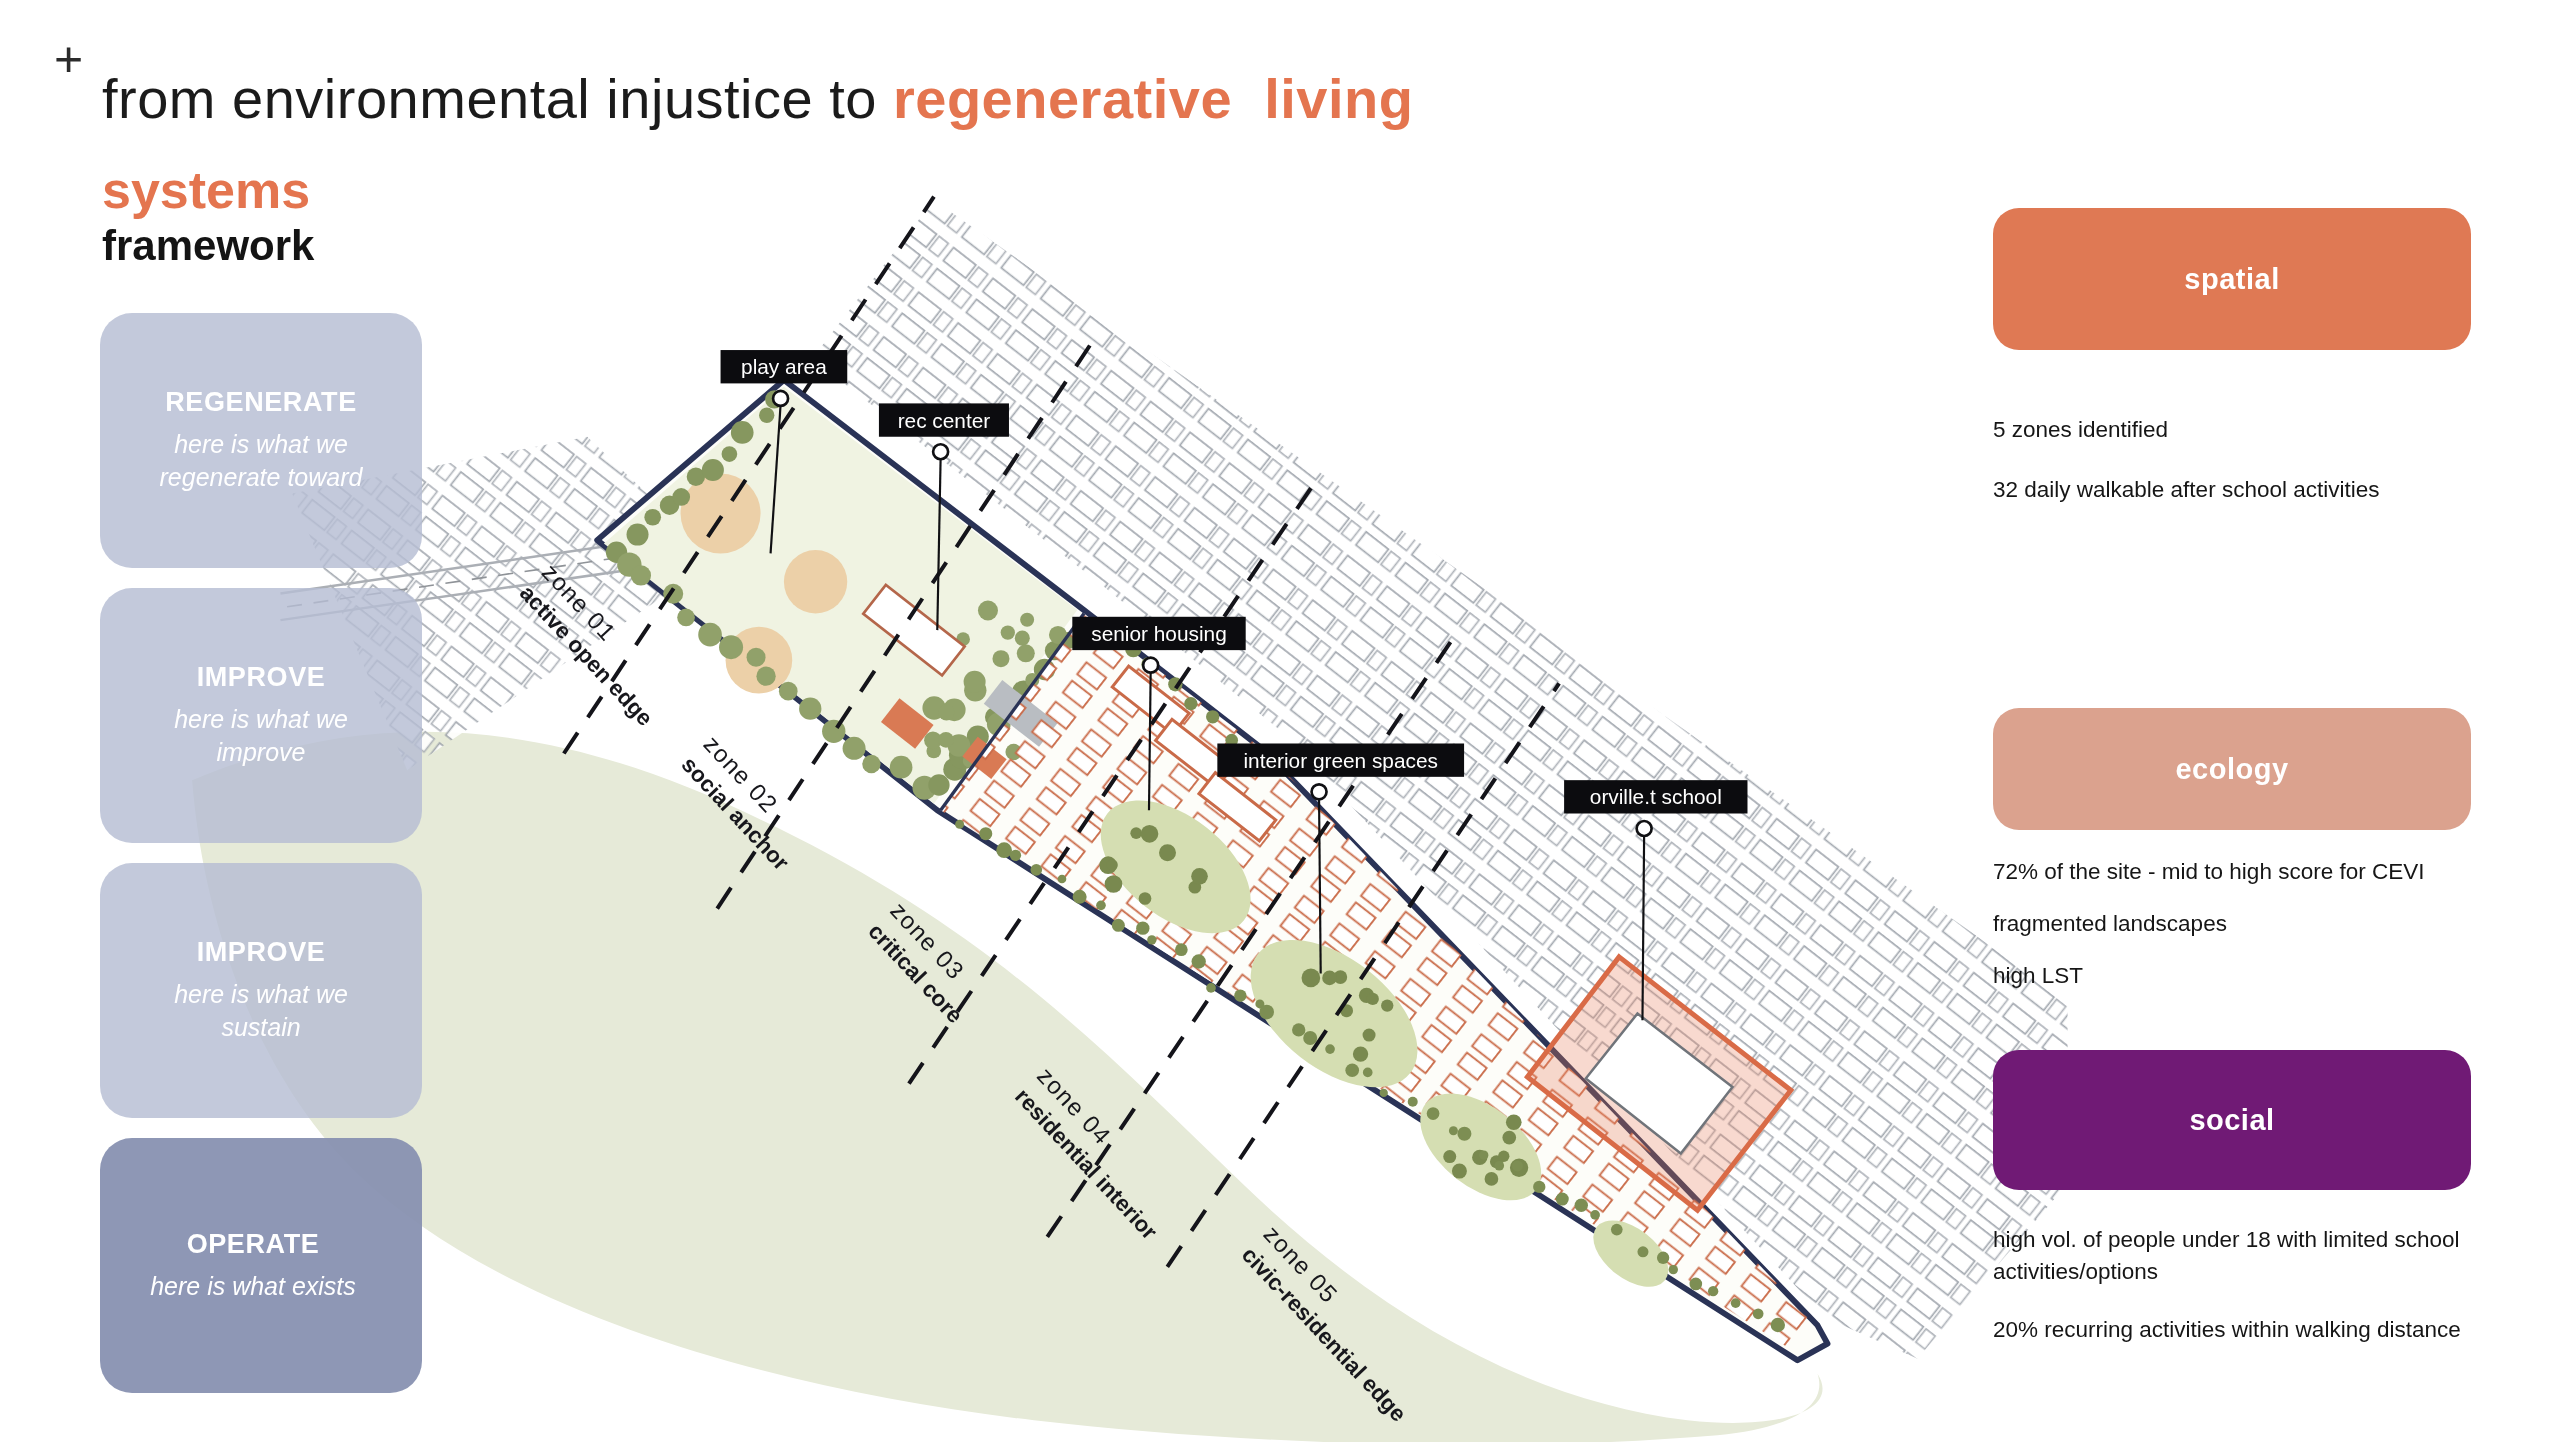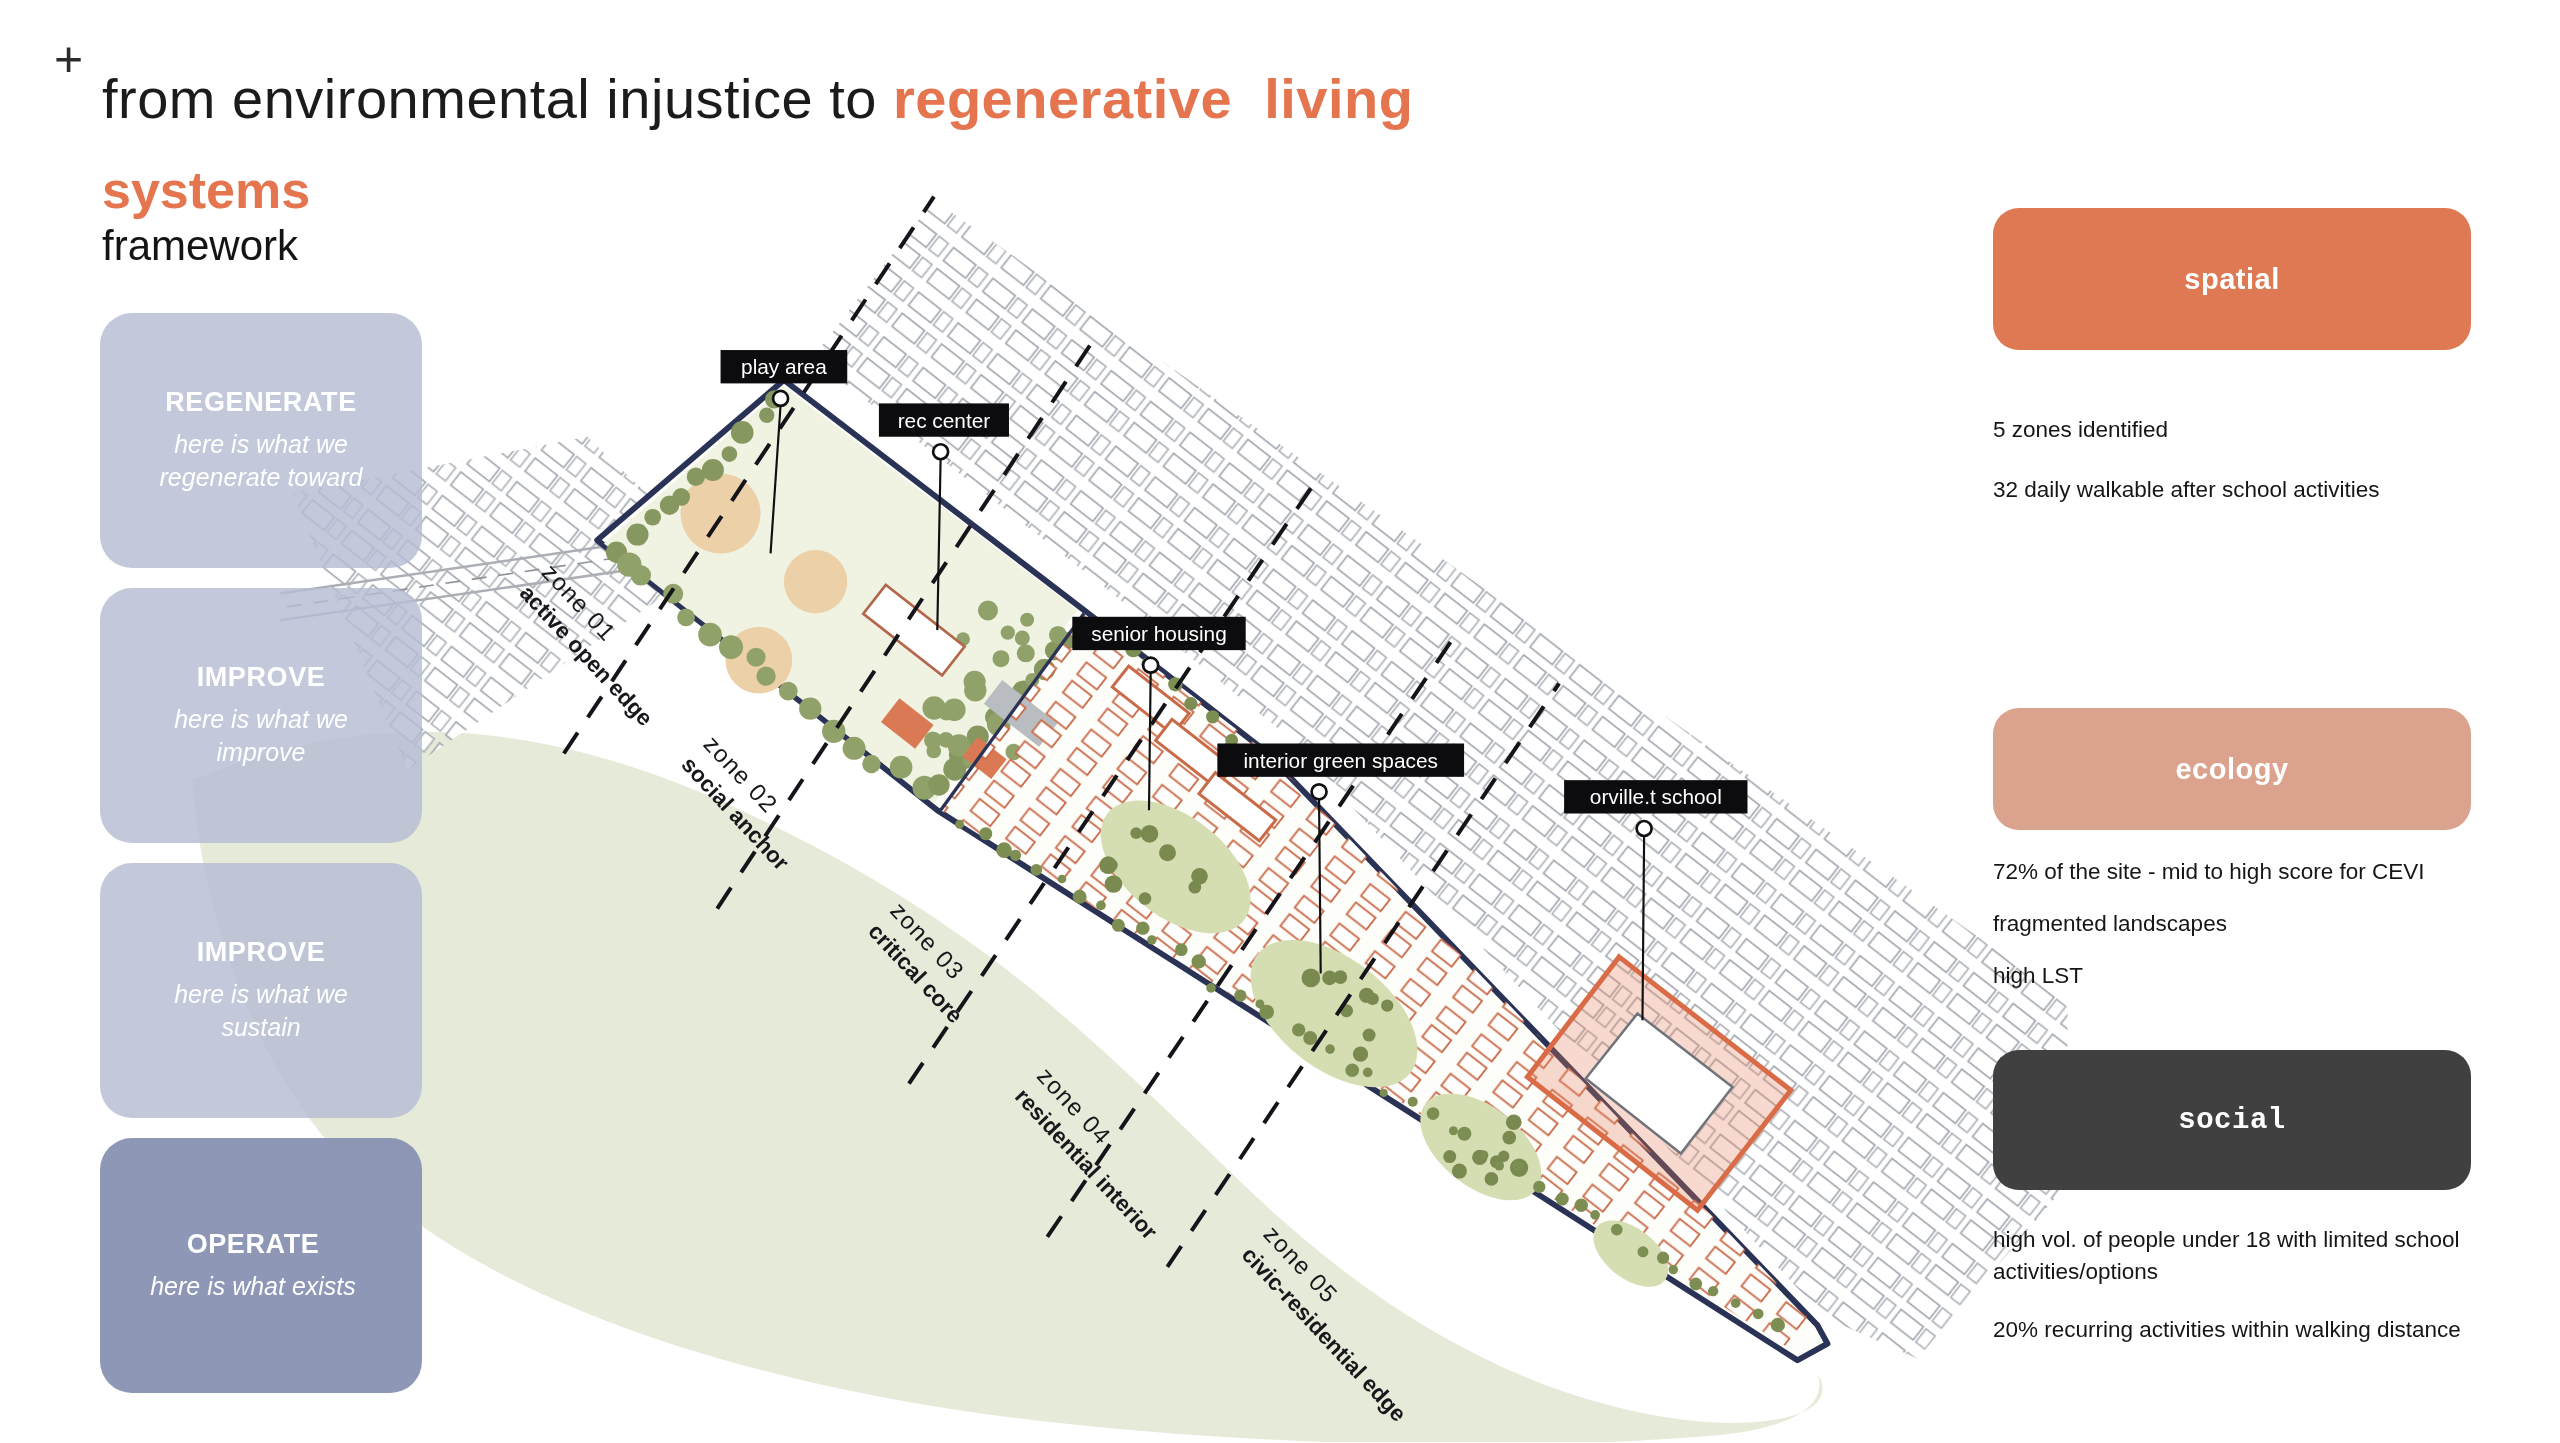--- a/index.html
+++ b/index.html
@@ -5,21 +5,21 @@
   html,body{margin:0;padding:0;background:#ffffff;font-family:"Liberation Sans",sans-serif;}
   .stage{position:relative;width:2560px;height:1443px;background:#ffffff;overflow:hidden;}
 
   
   .plus{position:absolute;left:54px;top:30px;font-size:50px;font-weight:300;color:#2b2b2b;}
   .title-line1{position:absolute;left:102px;top:66px;font-size:56px;letter-spacing:.5px;}
   .t-black{color:#1b1b1b;font-weight:400;}
   .t-coral{color:#e4754f;font-weight:700;white-space:pre-wrap;}
   .title-line1 .t-coral{margin-left:16px;}
   .title-systems{position:absolute;left:102px;top:160px;font-size:52px;font-weight:700;color:#e4754f;}
-  .title-framework{position:absolute;left:102px;top:222px;font-size:42px;font-weight:400;color:#141414;}
+  .title-framework{position:absolute;left:102px;top:222px;font-size:42px;font-weight:700;color:#141414;}
 
   
   .cards{position:absolute;left:100px;top:313px;width:322px;display:flex;flex-direction:column;gap:20px;z-index:5;}
   .card{height:255px;border-radius:32px;background:rgba(182,189,211,.82);color:#ffffff;
         display:flex;flex-direction:column;align-items:center;justify-content:center;
         text-align:center;padding:20px 32px;box-sizing:border-box;}
   .card.dark{background:rgba(136,145,177,.95);padding-left:16px;}
   .card-title{font-size:27px;font-weight:700;letter-spacing:.6px;margin-bottom:10px;}
   .card-desc{font-size:25px;font-style:italic;line-height:1.32;}
 
@@ -39,21 +39,21 @@
   .panel{position:absolute;left:1993px;width:478px;z-index:5;}
   .panel-head{border-radius:26px;display:flex;align-items:center;justify-content:center;
               color:#ffffff;font-size:29px;font-weight:700;letter-spacing:.5px;}
   .p-spatial{top:208px;}
   .p-spatial .panel-head{background:#df7954;height:142px;}
   .p-spatial .panel-items{margin-top:64px;}
   .p-ecology{top:708px;}
   .p-ecology .panel-head{background:#dba28e;height:122px;}
   .p-ecology .panel-items{margin-top:26px;}
   .p-social{top:1050px;}
-  .p-social .panel-head{background:#404040;height:140px;font-family:Liberation Mono, monospace;}
+  .p-social .panel-head{background:#701a75;height:140px;}
   .p-social .panel-items{margin-top:34px;}
   .panel-item{font-size:22.5px;line-height:1.42;color:#161616;margin:0 0 28px 0;}
   .p-ecology .panel-item{margin-bottom:20px;}
   .p-social .panel-item{margin-bottom:26px;}
 </style>
 </head>
 <body>
 
 <div class="stage">
 

